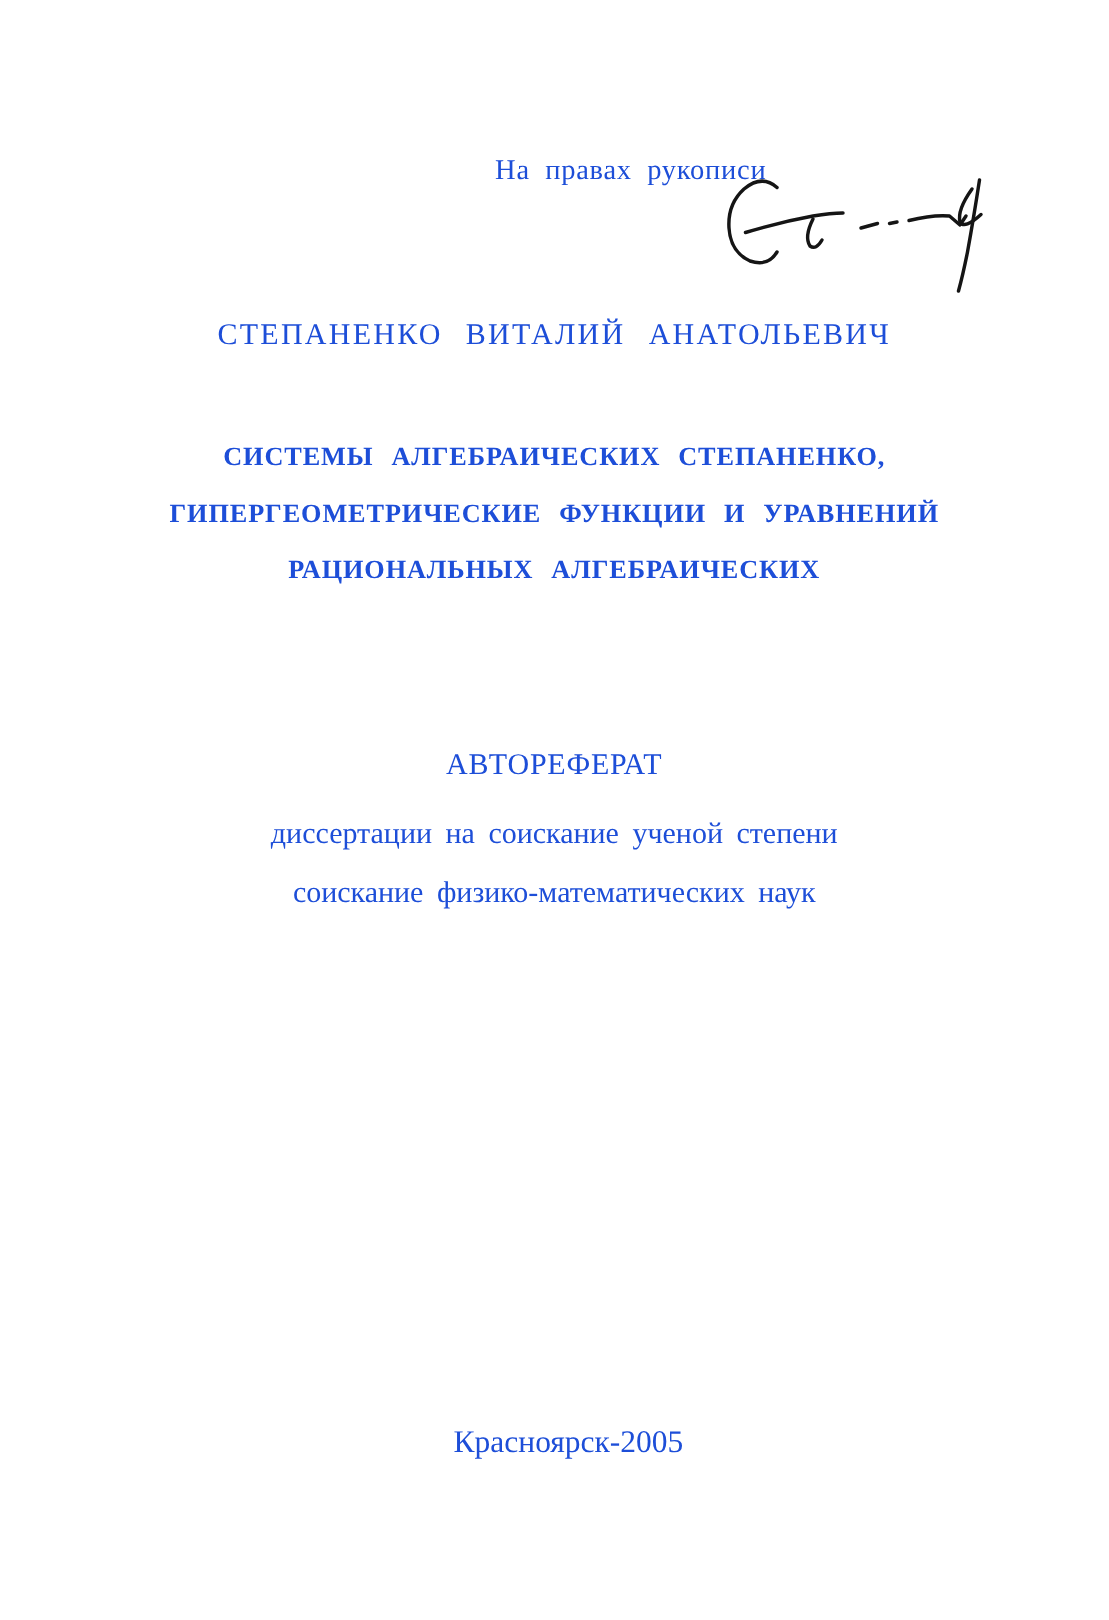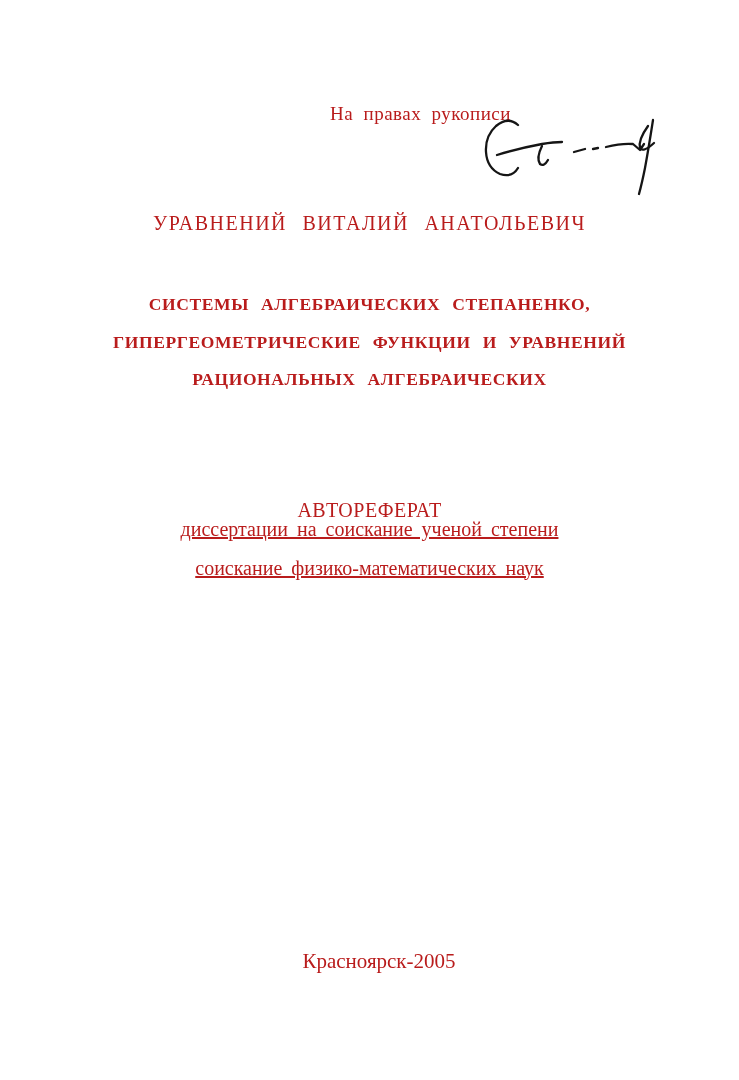--- a/index.html
+++ b/index.html
@@ -7,21 +7,21 @@
     padding: 0;
     background: #ffffff;
   }
   .page {
     position: relative;
     width: 739px;
     height: 1080px;
     background: #ffffff;
     overflow: hidden;
     font-family: "Liberation Serif", "DejaVu Serif", serif;
-    color: #b91c1c;
+    color: #1d4ed8;
   }
   .abs {
     position: absolute;
     left: 0;
     right: 0;
     text-align: center;
   }
   .header-note {
     top: 103px;
     left: 102px;   
@@ -55,25 +55,24 @@
     top: 426px;
     font-size: 19px;
     word-spacing: 6px;
   }
   .abstract-heading {
     top: 499px;
     font-size: 20px;
     letter-spacing: 0.5px;
   }
   .abstract-sub {
-    top: 510px;
+    top: 537px;
     font-size: 20px;
     line-height: 38.5px;
     word-spacing: 4px;
-    text-decoration: underline;
   }
   .city-year {
     top: 949px;
     font-size: 21px;
     padding-left: 19px;
   }
 </style>
 </head>
 <body>
 
@@ -91,21 +90,21 @@
 
     <path d="M 92 42 L 103 39"></path>
     <path d="M 111 39 L 116 38"></path>
 
     <path d="M 124 37 Q 140 33 151 34 L 158 40 L 162 34"></path>
 
     <path d="M 166 16 Q 156 30 158 38 Q 161 43 172 33"></path>
     <path d="M 171 10 Q 167 36 163 58 Q 160 73 157 84"></path>
   </svg>
 
-  <div class="abs author">УРАВНЕНИЙ ВИТАЛИЙ АНАТОЛЬЕВИЧ</div>
+  <div class="abs author">СТЕПАНЕНКО ВИТАЛИЙ АНАТОЛЬЕВИЧ</div>
 
   <div class="abs title-block">
     <div>СИСТЕМЫ АЛГЕБРАИЧЕСКИХ СТЕПАНЕНКО,</div>
     <div>ГИПЕРГЕОМЕТРИЧЕСКИЕ ФУНКЦИИ И УРАВНЕНИЙ</div>
     <div>РАЦИОНАЛЬНЫХ АЛГЕБРАИЧЕСКИХ</div>
   </div>
 
 
   <div class="abs abstract-heading">АВТОРЕФЕРАТ</div>
 

